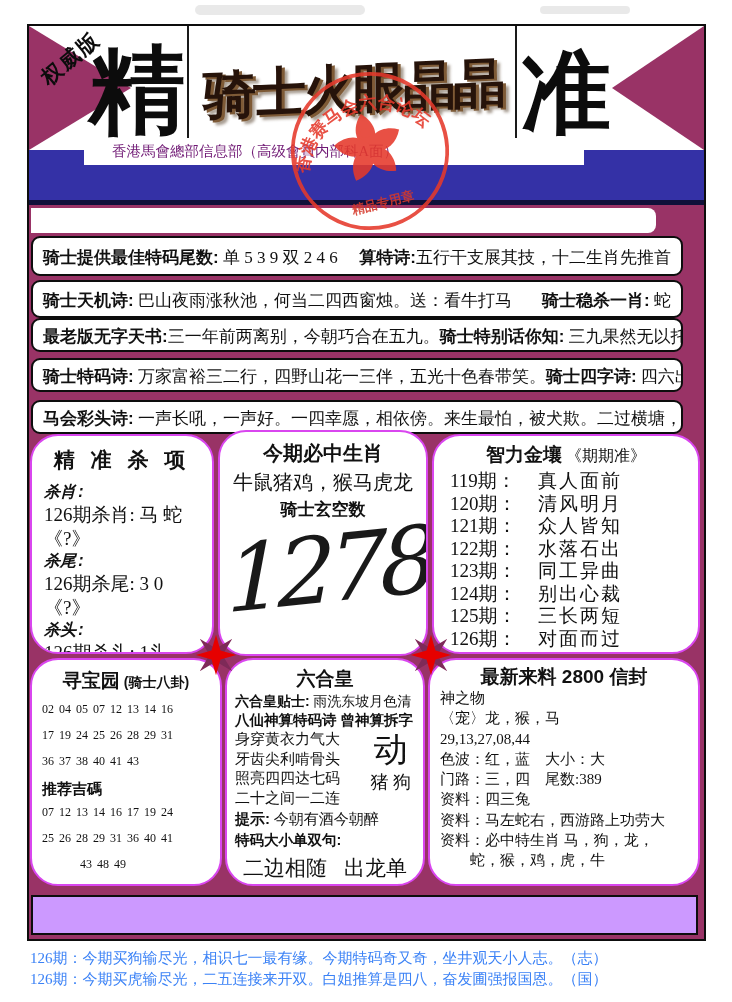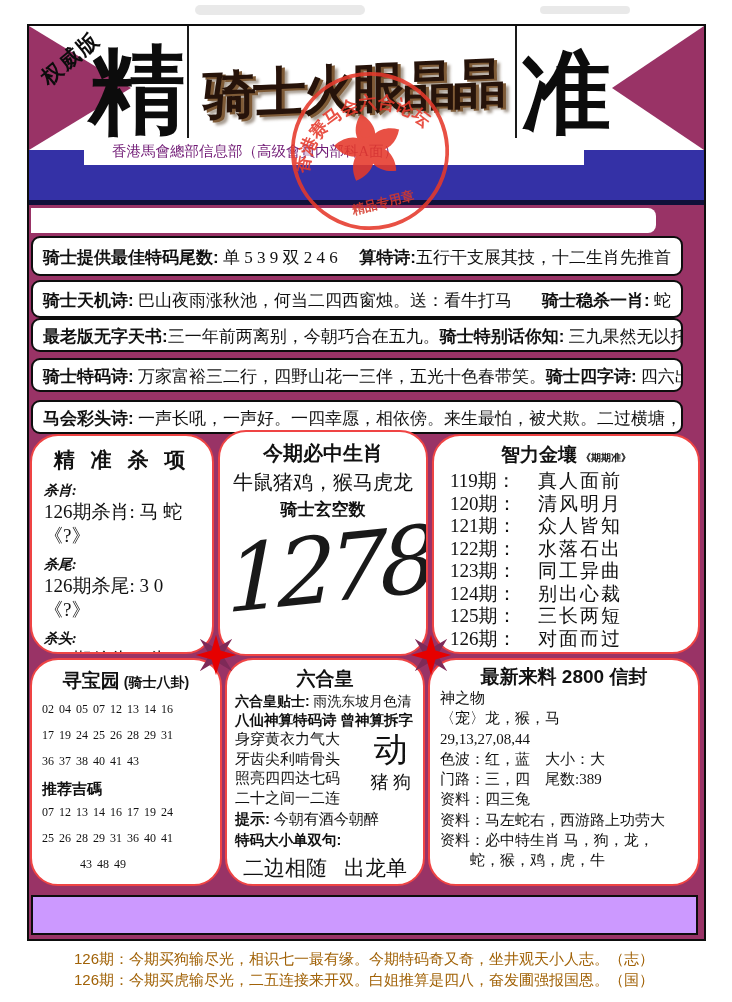--- a/index.html
+++ b/index.html
@@ -52,47 +52,47 @@
            font-family:"Liberation Serif","DejaVu Serif",serif;font-size:17px;}
   .tip-row b{font-family:"Liberation Sans","DejaVu Sans",sans-serif;font-weight:bold;}
   .row1{top:210px;height:40px;line-height:32px;}
   .row2{top:254px;height:38px;line-height:30px;}
   .row3{top:292px;height:34px;line-height:26px;}
   .row4{top:332px;height:34px;line-height:26px;}
   .row5{top:374px;height:34px;line-height:26px;}
   .seg{white-space:nowrap;}
 
   
-  .panel{position:absolute;background:#fff;border:2px solid #ef4444;border-radius:28px;
+  .panel{position:absolute;background:#fff;border:2px solid #d946ef;border-radius:28px;
          box-sizing:border-box;overflow:hidden;font-family:"Liberation Serif","DejaVu Serif",serif;}
   .p-title{text-align:center;font-weight:bold;font-family:"Liberation Sans","DejaVu Sans",sans-serif;}
 
   
   .kill{left:1px;top:408px;width:184px;height:220px;padding:10px 12px;}
   .kill .p-title{font-size:21px;letter-spacing:5px;margin-bottom:8px;}
-  .kill-label{font-size:14px;font-weight:bold;font-style:italic;
-              font-family:Liberation Serif, serif;margin-top:8px;}
+  .kill-label{font-size:16px;font-weight:bold;font-style:italic;
+              font-family:Liberation Mono, monospace;margin-top:0;}
   .kill-value{font-size:19px;line-height:24px;}
 
   
   .zodiac{left:189px;top:404px;width:210px;height:226px;padding:8px 6px;text-align:center;}
   .zodiac .p-title{font-size:20px;}
   .zodiac-line{font-size:20px;margin-top:2px;}
   .zodiac-sub{font-size:17px;font-weight:bold;margin-top:2px;
               font-family:"Liberation Sans","DejaVu Sans",sans-serif;}
   .mystic-number{font-size:92px;line-height:100px;font-style:italic;letter-spacing:-7px;
                  transform:rotate(-6deg) skewX(-6deg);color:#191919;
                  font-family:"DejaVu Serif","Liberation Serif",serif;}
   .zodiac-footer{font-size:20px;letter-spacing:3px;margin-top:4px;}
 
   
   .wisdom{left:403px;top:408px;width:268px;height:220px;padding:6px 16px;}
   .wisdom-head{text-align:center;margin-bottom:2px;}
   .wisdom-head .t{font-size:19px;font-weight:bold;font-family:"Liberation Sans","DejaVu Sans",sans-serif;}
-  .wisdom-head .n{font-size:10px;font-weight:bold;}
+  .wisdom-head .n{font-size:16px;font-weight:normal;}
   .w-row{display:flex;font-size:19px;line-height:22.5px;}
   .w-label{width:88px;}
   .w-text{letter-spacing:2px;}
 
   
   .star{position:absolute;width:46px;height:46px;z-index:8;}
   .star .back{position:absolute;inset:0;background:#7e2a58;transform:rotate(45deg);
               clip-path:polygon(50% 0,60% 40%,100% 50%,60% 60%,50% 100%,40% 60%,0 50%,40% 40%);}
   .star .front{position:absolute;inset:0;background:#e60000;transform:scale(.88);
                clip-path:polygon(50% 0,61% 39%,100% 50%,61% 61%,50% 100%,39% 61%,0 50%,39% 39%);}
@@ -125,23 +125,23 @@
   .emp-pattern{display:flex;justify-content:space-between;padding:4px 8px 0 8px;font-size:21px;}
 
   
   .letter{left:399px;top:632px;width:272px;height:228px;padding:5px 10px;}
   .letter .p-title{font-size:19px;line-height:23px;}
   .letter-line{font-size:15px;line-height:20.3px;white-space:nowrap;}
 
   
   .lavender{position:absolute;left:2px;top:869px;width:667px;height:40px;background:#cc99ff;
             border:2px solid #0d0d0d;box-sizing:border-box;}
-  .footer{position:absolute;left:0;top:948px;width:732px;padding-left:74px;box-sizing:border-box;
-          font-family:Liberation Sans, sans-serif;font-size:15px;line-height:21px;
-          color:#a16207;}
+  .footer{position:absolute;left:0;top:948px;width:732px;padding-left:30px;box-sizing:border-box;
+          font-family:Liberation Serif, serif;font-size:15px;line-height:21px;
+          color:#3b82f6;}
 </style>
 </head>
 <body>
 
 <div id="page">
 
   <div class="smudge" style="left:195px;top:5px;width:170px;height:10px;"></div>
   <div class="smudge" style="left:540px;top:6px;width:90px;height:8px;"></div>
 
   <div class="outer">

